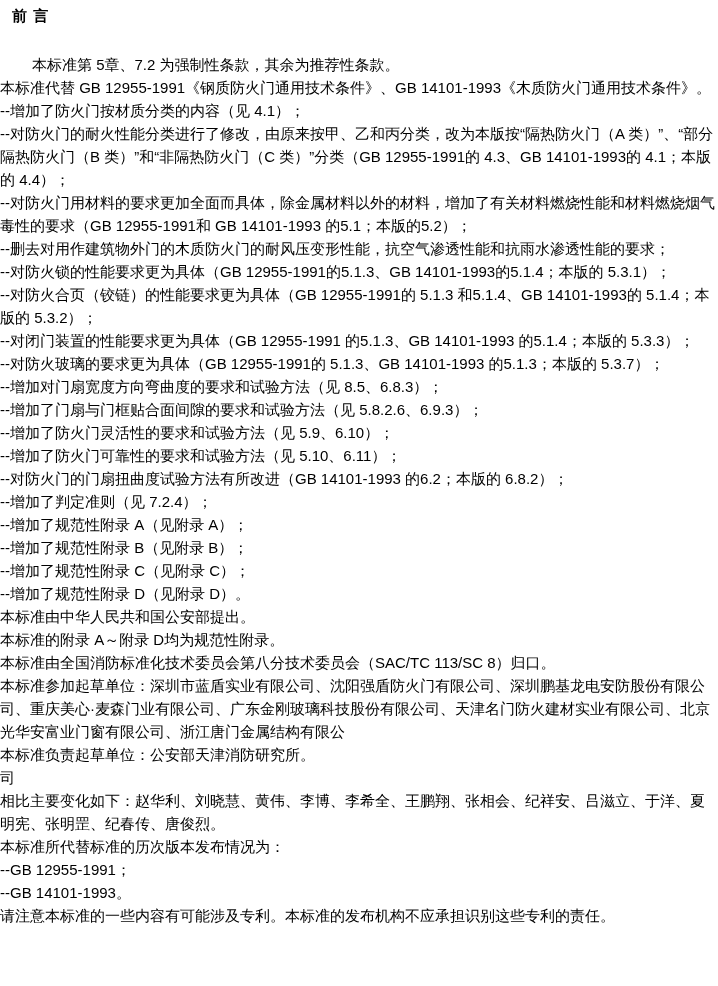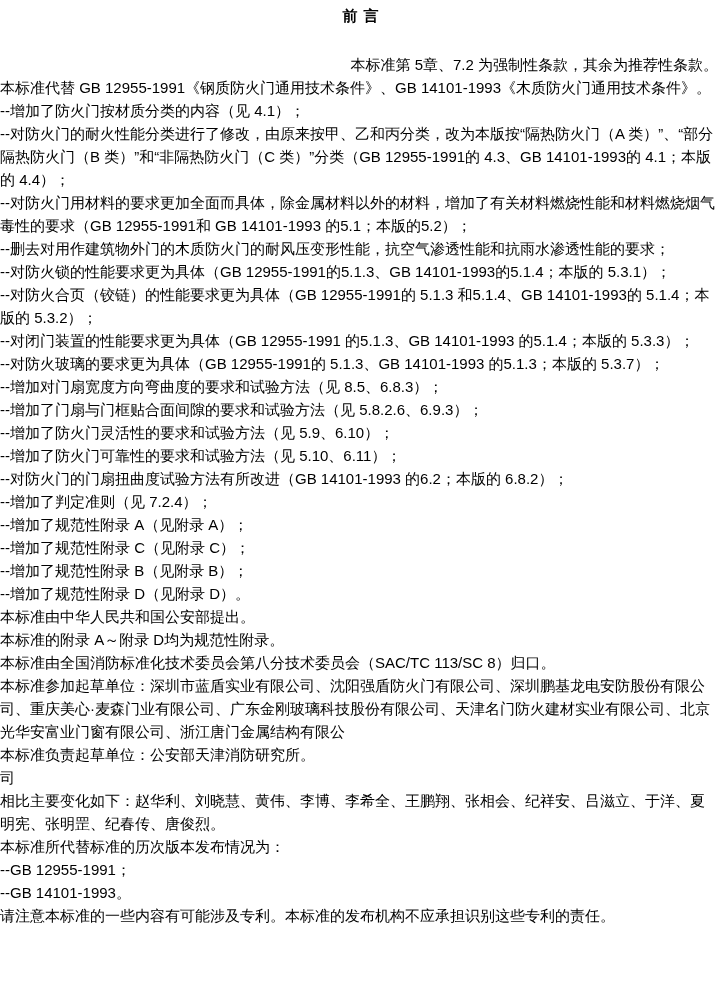--- a/index.html
+++ b/index.html
@@ -16,36 +16,35 @@
     width: 718px;
     box-sizing: border-box;
     padding-top: 6px;
     font-family: "Liberation Sans", "DejaVu Sans", sans-serif;
     font-size: 15px;
     line-height: 23px;
     color: #000000;
     background: #ffffff;
   }
   .doc-title {
-    text-align: center;
+    text-align: left;
     font-weight: bold;
     line-height: 20px;
-    margin: 0 0 27px 4px;
+    margin: 0 0 27px 12px;
     letter-spacing: 1px;
   }
   .para {
     margin: 0;
     padding: 0;
     text-align: left;
     word-break: normal;
     overflow-wrap: break-word;
   }
   .para.indent {
     text-indent: 32px;
-    text-align: right;
   }
 </style>
 </head>
 <body>
 
 <div class="page">
   <div class="doc-title">前 言</div>
   <div>
       <div class="para indent">本标准第 5章、7.2 为强制性条款，其余为推荐性条款。</div>
       <div class="para">本标准代替 GB 12955-1991《钢质防火门通用技术条件》、GB 14101-1993《木质防火门通用技术条件》。</div>
@@ -57,22 +56,22 @@
       <div class="para">--对防火合页（铰链）的性能要求更为具体（GB 12955-1991的 5.1.3 和5.1.4、GB 14101-1993的 5.1.4；本版的 5.3.2）；</div>
       <div class="para">--对闭门装置的性能要求更为具体（GB 12955-1991 的5.1.3、GB 14101-1993 的5.1.4；本版的 5.3.3）；</div>
       <div class="para">--对防火玻璃的要求更为具体（GB 12955-1991的 5.1.3、GB 14101-1993 的5.1.3；本版的 5.3.7）；</div>
       <div class="para">--增加对门扇宽度方向弯曲度的要求和试验方法（见 8.5、6.8.3）；</div>
       <div class="para">--增加了门扇与门框贴合面间隙的要求和试验方法（见 5.8.2.6、6.9.3）；</div>
       <div class="para">--增加了防火门灵活性的要求和试验方法（见 5.9、6.10）；</div>
       <div class="para">--增加了防火门可靠性的要求和试验方法（见 5.10、6.11）；</div>
       <div class="para">--对防火门的门扇扭曲度试验方法有所改进（GB 14101-1993 的6.2；本版的 6.8.2）；</div>
       <div class="para">--增加了判定准则（见 7.2.4）；</div>
       <div class="para">--增加了规范性附录 A（见附录 A）；</div>
+      <div class="para">--增加了规范性附录 B（见附录 B）；</div>
       <div class="para">--增加了规范性附录 C（见附录 C）；</div>
-      <div class="para">--增加了规范性附录 B（见附录 B）；</div>
       <div class="para">--增加了规范性附录 D（见附录 D）。</div>
       <div class="para">本标准由中华人民共和国公安部提出。</div>
       <div class="para">本标准的附录 A～附录 D均为规范性附录。</div>
       <div class="para">本标准由全国消防标准化技术委员会第八分技术委员会（SAC/TC 113/SC 8）归口。</div>
       <div class="para">本标准参加起草单位：深圳市蓝盾实业有限公司、沈阳强盾防火门有限公司、深圳鹏基龙电安防股份有限公司、重庆美心·麦森门业有限公司、广东金刚玻璃科技股份有限公司、天津名门防火建材实业有限公司、北京光华安富业门窗有限公司、浙江唐门金属结构有限公</div>
       <div class="para">本标准负责起草单位：公安部天津消防研究所。</div>
       <div class="para">司</div>
       <div class="para">相比主要变化如下：赵华利、刘晓慧、黄伟、李博、李希全、王鹏翔、张相会、纪祥安、吕滋立、于洋、夏明宪、张明罡、纪春传、唐俊烈。</div>
       <div class="para">本标准所代替标准的历次版本发布情况为：</div>
       <div class="para">--GB 12955-1991；</div>

